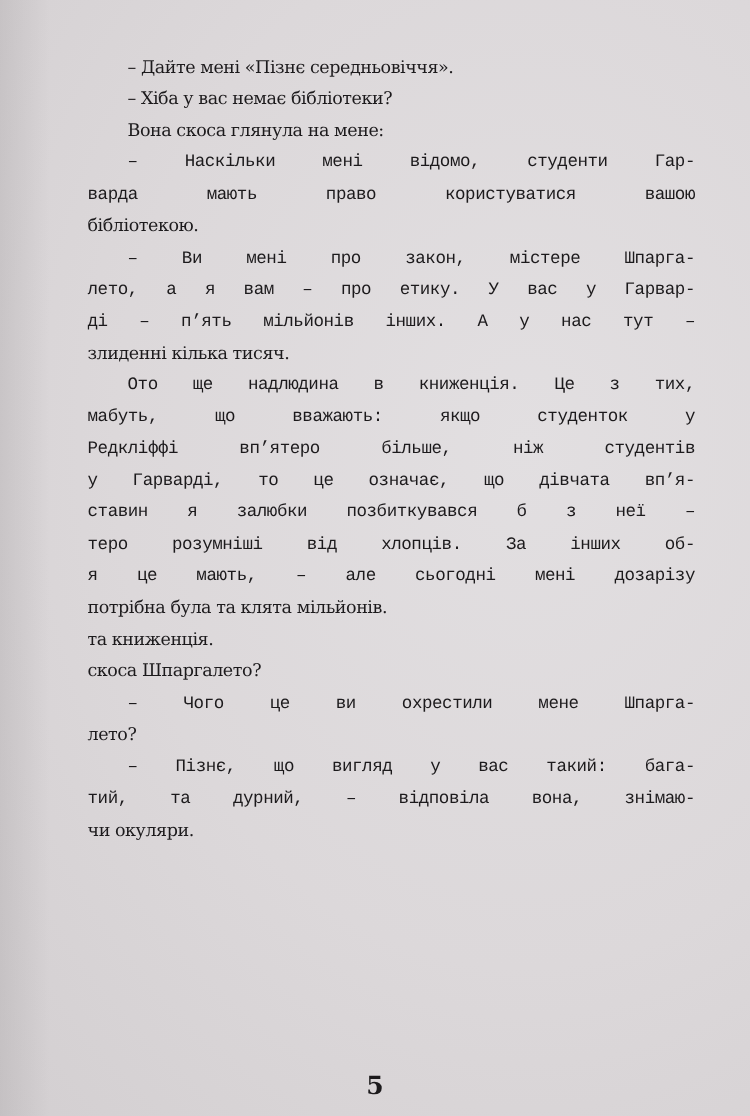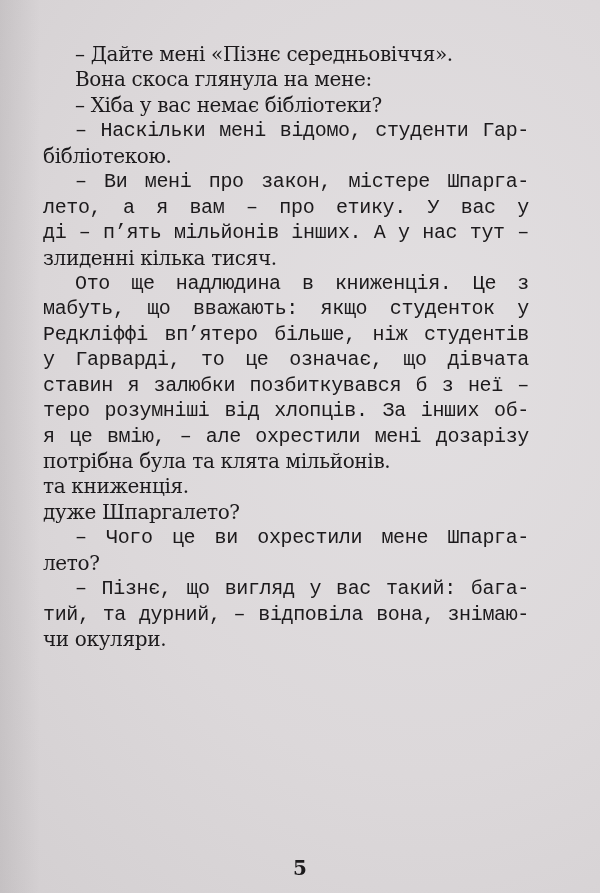--- a/index.html
+++ b/index.html
@@ -22,25 +22,25 @@
     }
     .page::before {
       content: "";
       position: absolute;
       left: 0; top: 0; bottom: 0;
       width: 40px;
       background: linear-gradient(to right, rgba(170,166,168,0.35), rgba(170,166,168,0));
     }
     .text-block {
       position: absolute;
-      left: 43px;
+      left: 70px;
       top: 42px;
       width: 486px;
       font-family: "DejaVu Serif", "Liberation Serif", serif;
-      font-size: 20px;
+      font-size: 14px;
       line-height: 25.45px;
       color: #1c1a1c;
       letter-spacing: -0.35px;
     }
     .line {
       display: block;
       white-space: nowrap;
       height: 25.45px;
     }
     .line.just {
@@ -64,38 +64,39 @@
       font-weight: bold;
       color: #1c1a1c;
     }
   </style>
 </head>
 <body>
 
 <div class="page">
   <div class="text-block">
     <span class="line indent">– Дайте мені «Пізнє середньовіччя».</span>
+    <span class="line indent">– Хіба у вас немає бібліотеки?</span>
     <span class="line indent">Вона скоса глянула на мене:</span>
-    <span class="line indent">– Хіба у вас немає бібліотеки?</span>
     <span class="line indent just">– Наскільки мені відомо, студенти Гар-</span>
+    <span class="line just">варда мають право користуватися вашою</span>
     <span class="line">бібліотекою.</span>
     <span class="line indent just">– Ви мені про закон, містере Шпарга-</span>
     <span class="line just">лето, а я вам – про етику. У вас у Гарвар-</span>
     <span class="line just">ді – п’ять мільйонів інших. А у нас тут –</span>
     <span class="line">злиденні кілька тисяч.</span>
     <span class="line indent just">Ото ще надлюдина в книженція. Це з тих,</span>
     <span class="line just">мабуть, що вважають: якщо студенток у</span>
     <span class="line just">Редкліффі вп’ятеро більше, ніж студентів</span>
     <span class="line just">у Гарварді, то це означає, що дівчата вп’я-</span>
     <span class="line just">ставин я залюбки позбиткувався б з неї –</span>
     <span class="line just">теро розумніші від хлопців. За інших об-</span>
-    <span class="line just">я це вмію, – але охрестили мені дозарізу</span>
+    <span class="line just">я це мають, – але сьогодні мені дозарізу</span>
     <span class="line">потрібна була та клята мільйонів.</span>
     <span class="line">та книженція.</span>
-    <span class="line">дуже Шпаргалето?</span>
+    <span class="line">скоса Шпаргалето?</span>
     <span class="line indent just">– Чого це ви охрестили мене Шпарга-</span>
     <span class="line">лето?</span>
     <span class="line indent just">– Пізнє, що вигляд у вас такий: бага-</span>
     <span class="line just">тий, та дурний, – відповіла вона, знімаю-</span>
     <span class="line">чи окуляри.</span>
   </div>
   <div class="page-number">5</div>
 </div>
 
 </body></html>

